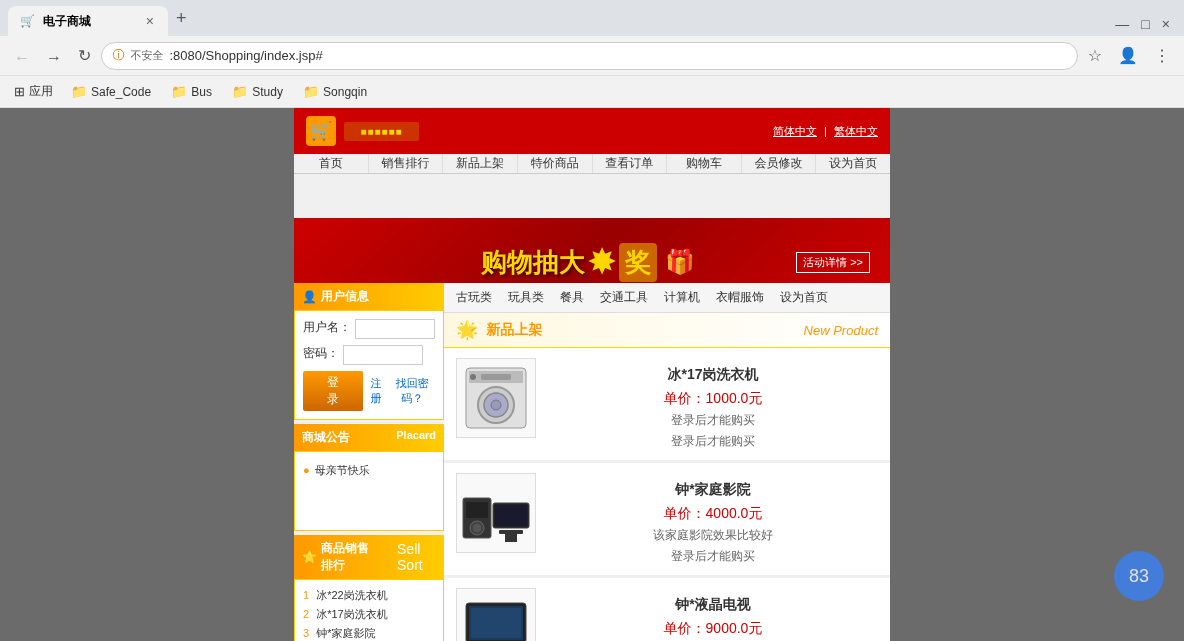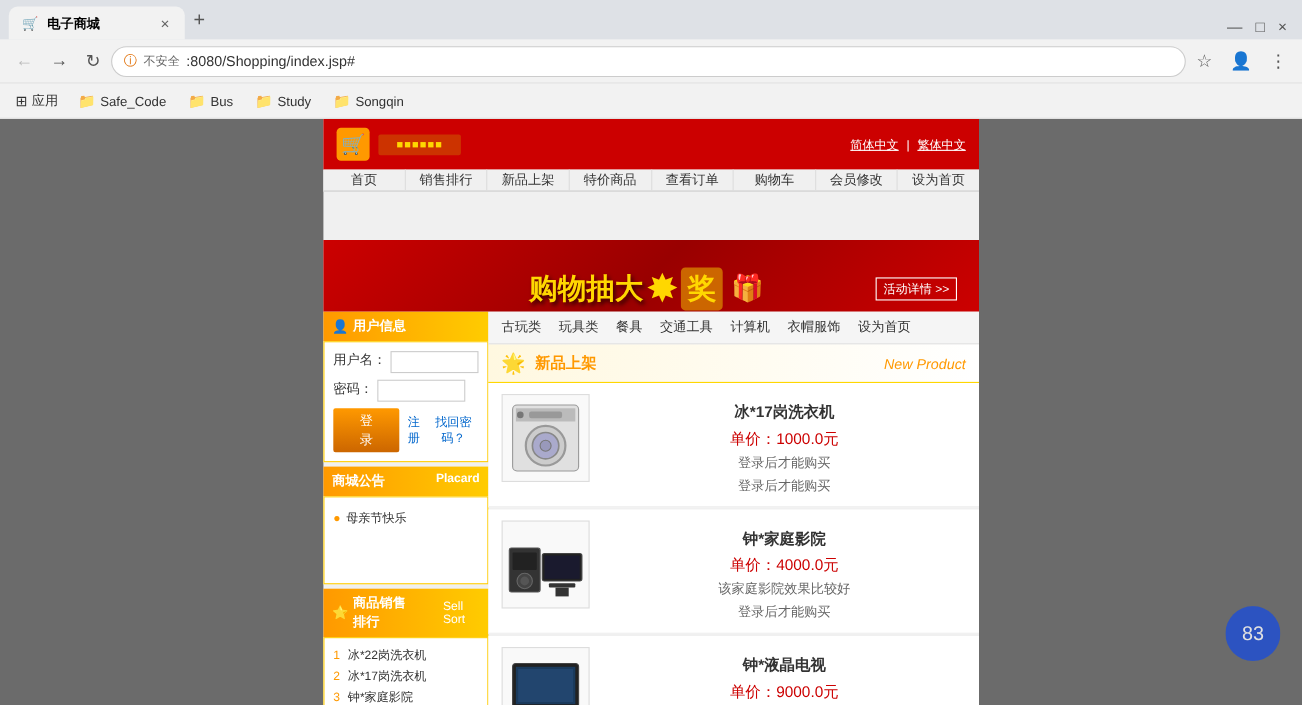--- a/index.html
+++ b/index.html
@@ -59,21 +59,21 @@
     .btn-login { background: linear-gradient(180deg, #ff9900, #cc6600); color: #fff; border: none; padding: 3px 20px; cursor: pointer; font-size: 12px; border-radius: 2px; }
     .btn-register { background: none; border: none; color: #0066cc; font-size: 11px; cursor: pointer; }
     .btn-forgot { background: none; border: none; color: #0066cc; font-size: 11px; cursor: pointer; }
     .placard-section { background: #fff; border: 1px solid #ffcc00; padding: 8px; min-height: 100px; }
     .placard-header { background: linear-gradient(90deg, #ff9900, #ffcc00); padding: 5px 8px; color: #fff; font-weight: bold; font-size: 12px; display: flex; justify-content: space-between; }
     .placard-label { color: #fff; font-size: 11px; }
     .notice-item { color: #333; font-size: 11px; padding: 3px 0; cursor: pointer; }
     .notice-bullet { color: #ff9900; margin-right: 2px; }
     .sell-header { background: linear-gradient(90deg, #ff9900, #ffcc00); padding: 5px 8px; display: flex; justify-content: space-between; align-items: center; }
     .sell-title { color: #fff; font-weight: bold; font-size: 12px; display: flex; align-items: center; gap: 4px; }
-    .sell-sort { color: #fff; font-size: 11px; margin-left: 28px; }
+    .sell-sort { color: #fff; font-size: 14px; margin-left: 28px; }
     .sell-list { background: #fff; border: 1px solid #ffcc00; padding: 6px 8px; }
     .sell-item { color: #333; font-size: 11px; padding: 2px 0; cursor: pointer; }
     .sell-num { color: #ff9900; margin-right: 4px; }
 
     
     .content-area { flex: 1; }
     .category-tabs { background: #f5f5f5; display: flex; gap: 16px; padding: 6px 12px; border-bottom: 1px solid #ddd; font-size: 12px; }
     .cat-item { cursor: pointer; color: #333; }
     .new-products-header { background: linear-gradient(90deg, #fff8e0, #fff); padding: 6px 12px; display: flex; align-items: center; gap: 8px; border-bottom: 1px solid #ffd700; }
     .new-products-icon { font-size: 18px; }
@@ -82,21 +82,21 @@
     .product-card { display: flex; align-items: flex-start; padding: 10px 12px; border-bottom: 1px solid #eee; gap: 12px; background: #fff; margin-bottom: 2px; }
     .product-image { width: 80px; height: 80px; border: 1px solid #ddd; background: #f9f9f9; display: flex; align-items: center; justify-content: center; flex-shrink: 0; }
     .product-image svg { width: 70px; height: 70px; }
     .product-info { flex: 1; display: flex; flex-direction: column; align-items: center; padding-top: 8px; }
     .product-name { font-size: 14px; color: #333; font-weight: bold; margin-bottom: 6px; }
     .product-price { color: #cc0000; font-size: 14px; margin-bottom: 4px; }
     .product-desc { color: #666; font-size: 12px; margin-bottom: 4px; }
     .product-login { color: #666; font-size: 12px; font-family: Liberation Mono, monospace; }
 
     
-    .scroll-widget { position: fixed; bottom: 40px; right: 20px; width: 50px; height: 50px; background: #1d4ed8; border-radius: 50%; display: flex; align-items: center; justify-content: center; color: #fff; font-size: 18px; opacity: 0.8; }
+    .scroll-widget { position: fixed; bottom: 40px; right: 20px; width: 50px; height: 50px; background: #3b82f6; border-radius: 50%; display: flex; align-items: center; justify-content: center; color: #fff; font-size: 18px; opacity: 0.8; }
   </style>
 </head>
 <body>
 
 <div class="browser-chrome">
 
   <div class="tab-bar">
     <div class="tab">
       <span>🛒</span>
       <span class="tab-title">电子商城</span>

